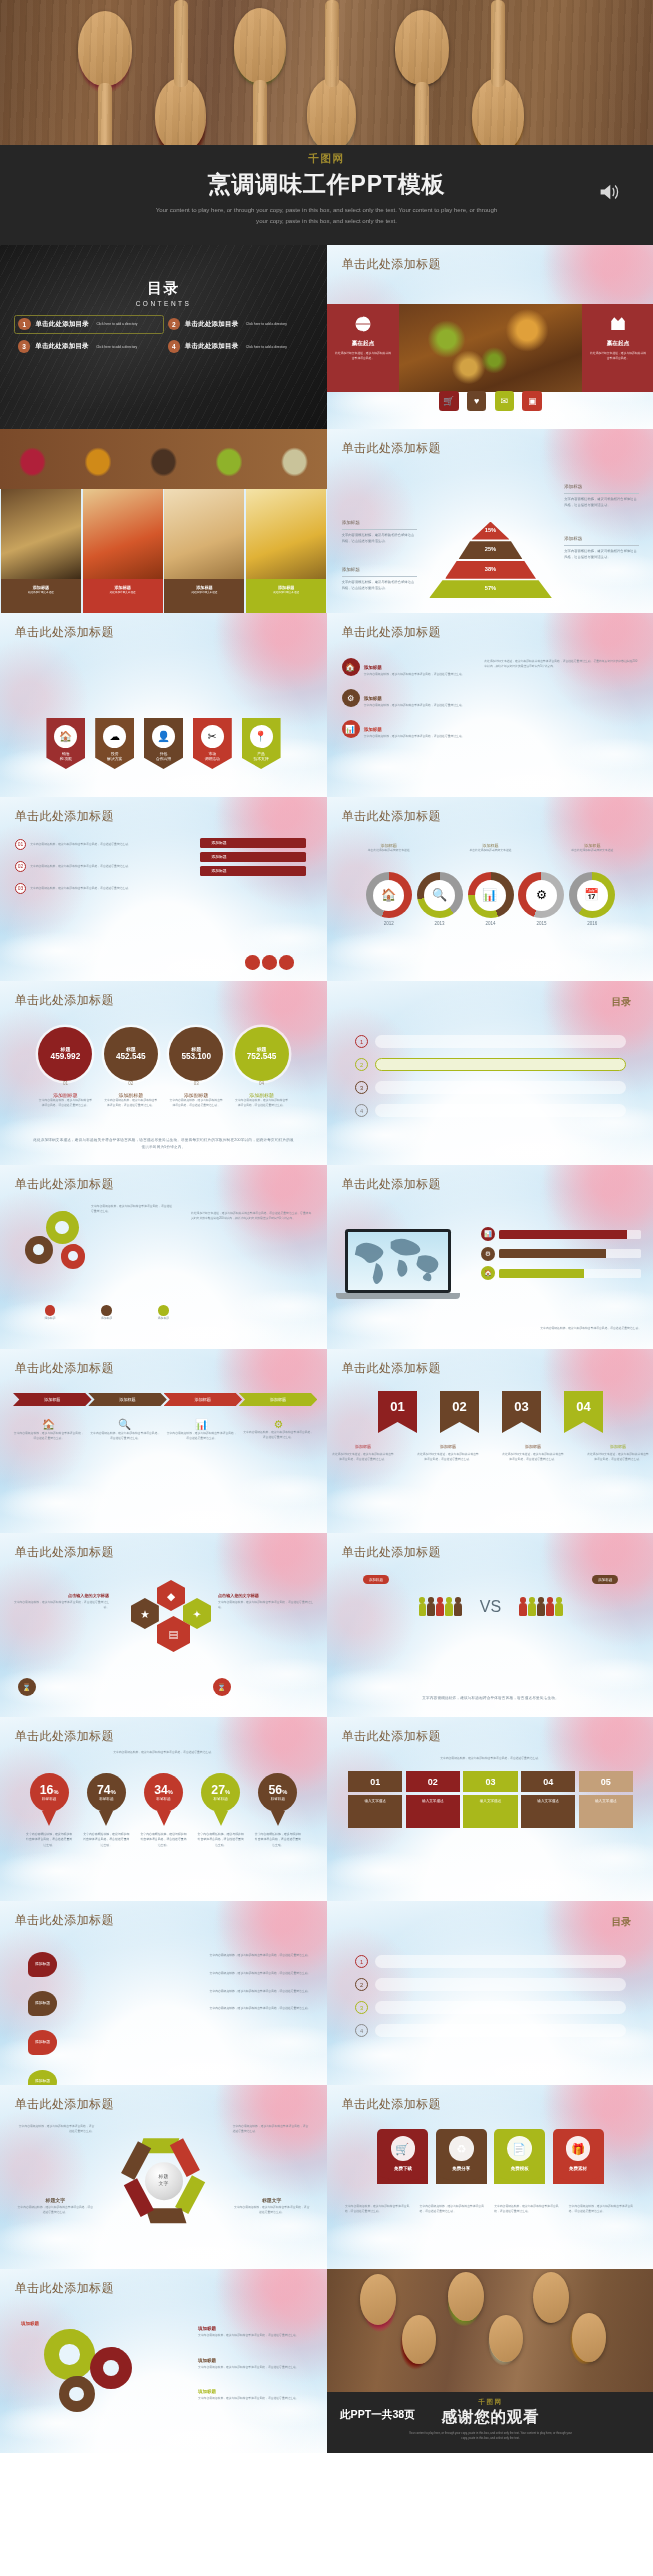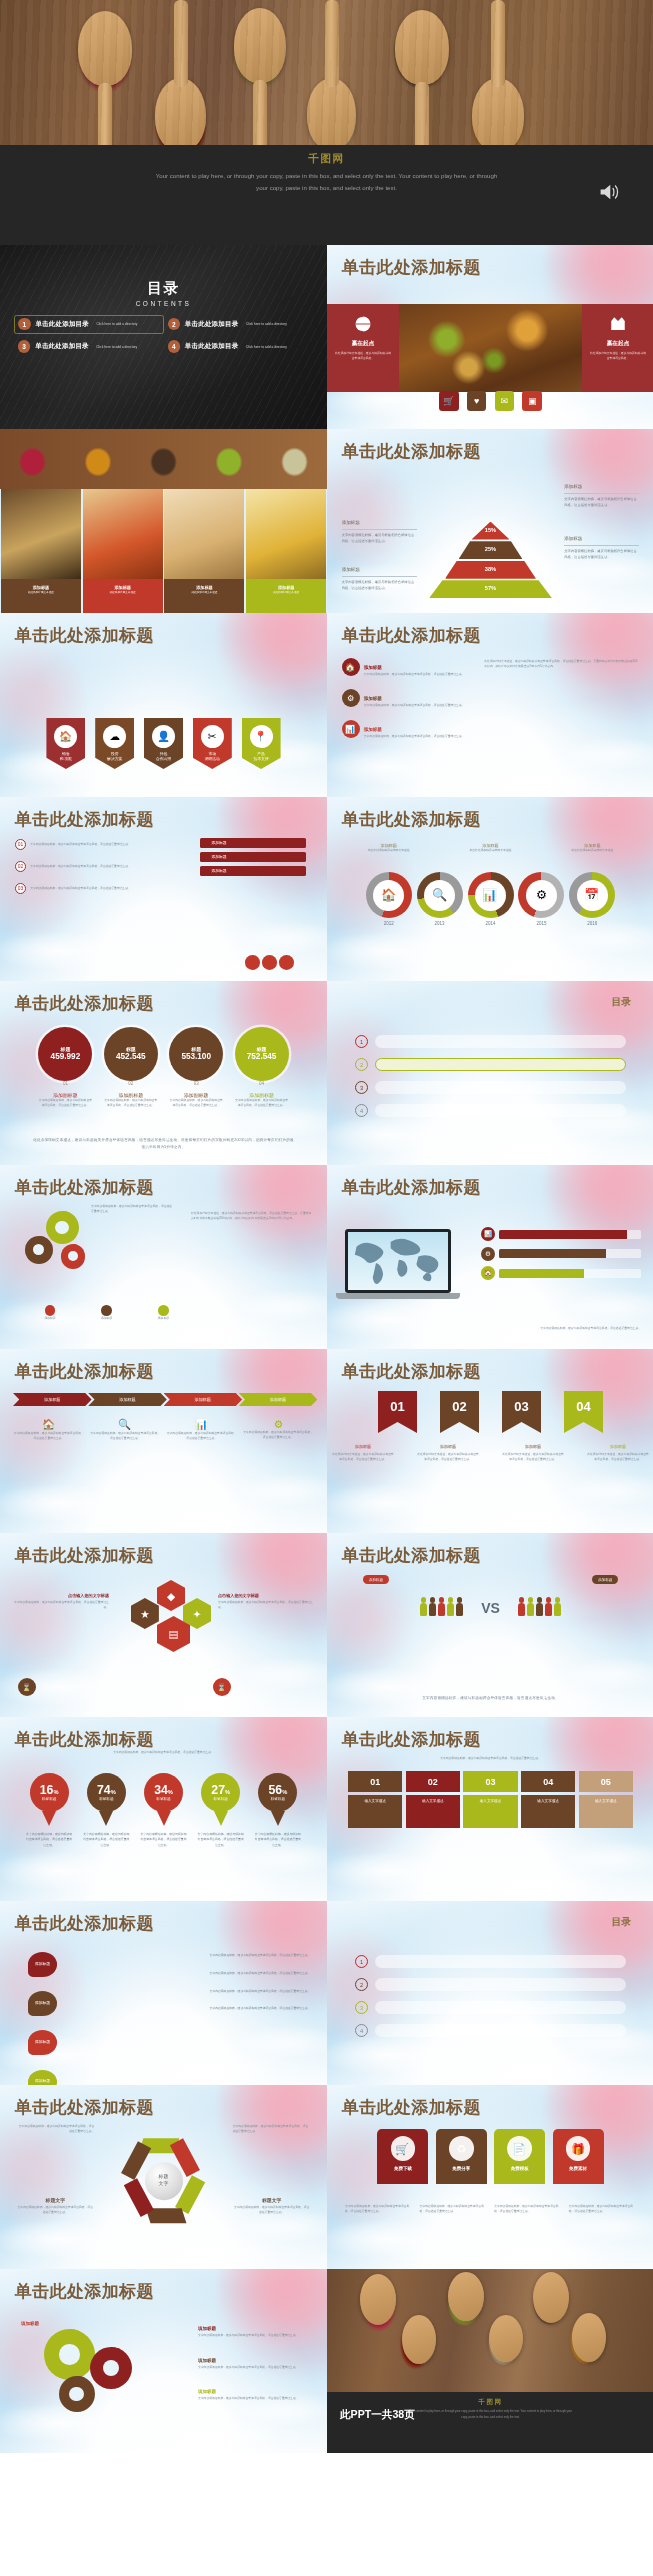--- a/index.html
+++ b/index.html
@@ -56,21 +56,21 @@
   }
   .sky:before{
     content:""; position:absolute; left:0; right:0; bottom:0; height:58%;
     background:
       radial-gradient(ellipse 98px 28px at 18% 72%, rgba(255,255,255,.9), rgba(255,255,255,0) 70%),
       radial-gradient(ellipse 123px 33px at 62% 88%, rgba(255,255,255,.85), rgba(255,255,255,0) 70%),
       radial-gradient(ellipse 82px 24.5px at 88% 60%, rgba(255,255,255,.75), rgba(255,255,255,0) 70%);
     pointer-events:none;
   }
   .s-title{
-    position:absolute; left:14.7px; top:11.4px; font-size:17px; font-weight:bold;
+    position:absolute; left:14.7px; top:11.4px; font-size:12px; font-weight:normal;
     color:#7a5b3a; letter-spacing:0.4px; z-index:5;
   }
   .lede{
     position:absolute; left:33px; right:33px; font-size:3.6px; color:#6b7e8c;
     line-height:2.1; text-align:center; letter-spacing:0.2px;
   }
   .micro{ font-size:2.8px; color:#7b8a95; line-height:1.9; }
   .lbl-red{color:#b02b2b;} .lbl-brn{color:#7a4a28;} .lbl-olv{color:#9aa81c;}
 
   
@@ -278,20 +278,21 @@
         <div class="spoon" style="left:395px;top:9.8px;width:54px;height:75px">
             <div class="handle" style="top:72px;height:98px"></div>
           </div>
         <div class="spoon" style="left:472px;top:78px;width:52px;height:74px">
             <div class="handle" style="top:-78px;height:87px"></div>
           </div>
       </div>
     </div>
     <div class="cover-bar">
       <div class="brand-mini">千图网</div>
+      <div class="cover-title">烹调调味工作PPT模板</div>
       <div class="cover-sub">Your content to play here, or through your copy, paste in this box, and select only the text. Your content to play here, or through your copy, paste in this box, and select only the text.</div>
       <div class="speaker-ico">
         <svg width="21" height="18" viewBox="0 0 26 22">
             <path d="M2 8h5l7-6v18l-7-6H2z" fill="#d8d8d8"></path>
             <path d="M17 6c2 2 2 8 0 10M20 3c4 4 4 12 0 16" stroke="#d8d8d8" stroke-width="1.6" fill="none"></path>
           </svg>
       </div>
     </div>
   </div>
 
@@ -770,21 +771,21 @@
             </div>
           <div class="person">
               <div class="hd" style="background:#a9b81b"></div>
               <div class="bd" style="background:#a9b81b"></div>
             </div>
           <div class="person">
               <div class="hd" style="background:#6b4428"></div>
               <div class="bd" style="background:#6b4428"></div>
             </div>
         </div>
-        <div style="font-size:14px;font-weight:bold;color:#5b6d79">VS</div>
+        <div style="font-size:16px;font-weight:normal;color:#5b6d79">VS</div>
         <div class="ppl">
           <div class="person">
               <div class="hd" style="background:#c0392b"></div>
               <div class="bd" style="background:#c0392b"></div>
             </div>
           <div class="person">
               <div class="hd" style="background:#a9b81b"></div>
               <div class="bd" style="background:#a9b81b"></div>
             </div>
           <div class="person">
@@ -980,19 +981,20 @@
         <div class="spoon" style="left:33px;top:4.9px;width:36px;height:51px;border-radius:50%"></div>
         <div class="spoon" style="left:75px;top:46px;width:34px;height:49px;border-radius:50%"></div>
         <div class="spoon" style="left:121px;top:3.3px;width:36px;height:49px;border-radius:50%"></div>
         <div class="spoon" style="left:162px;top:46px;width:34px;height:47px;border-radius:50%"></div>
         <div class="spoon" style="left:206px;top:3.3px;width:36px;height:51px;border-radius:50%"></div>
         <div class="spoon" style="left:245px;top:44px;width:34px;height:49px;border-radius:50%"></div>
       </div>
       <div class="thanks-bar">
         <div class="page-count">此PPT一共38页</div>
         <div class="thanks-brand">千图网</div>
+        <div class="thanks-main">感谢您的观看</div>
         <div class="thanks-sub">Your content to play here, or through your copy, paste in this box, and select only the text. Your content to play here, or through your copy, paste in this box, and select only the text.</div>
       </div>
     </div>
 
   </div>
 </div>
 
 
 </body></html>

